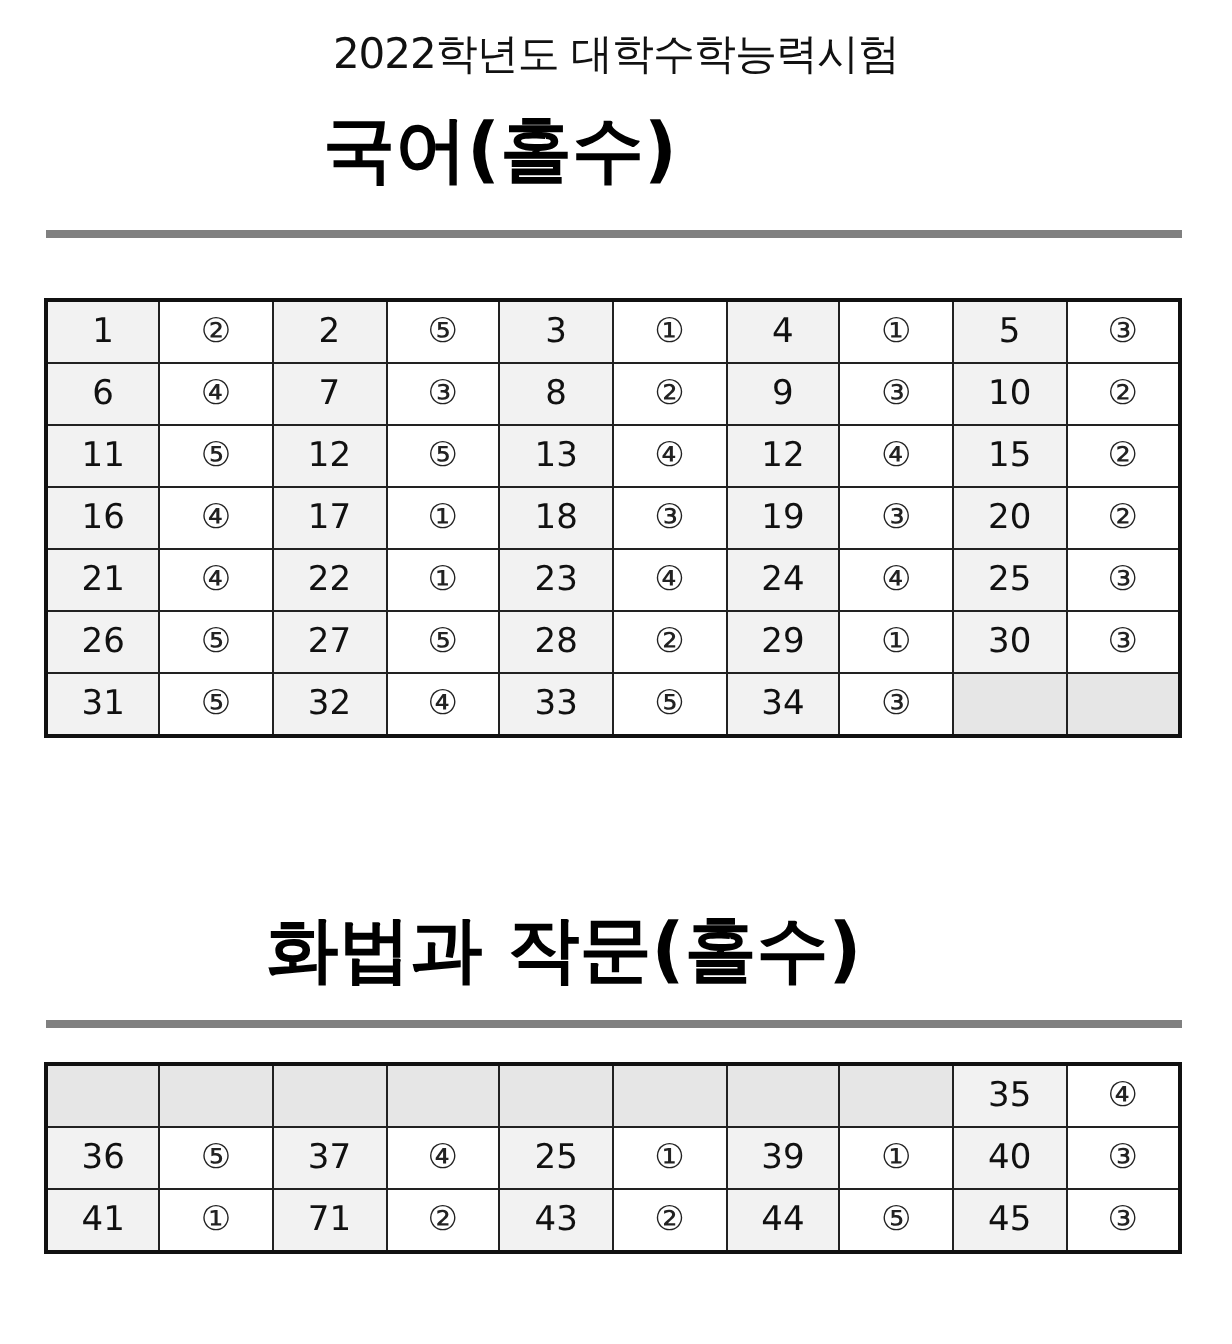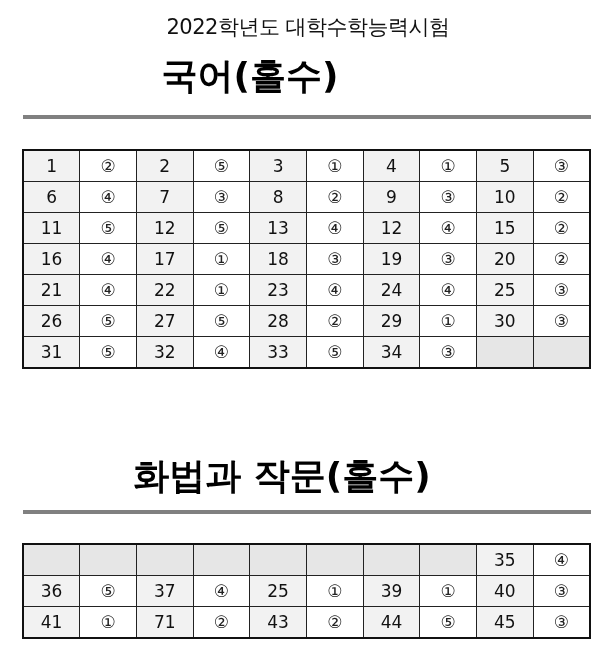--- a/index.html
+++ b/index.html
@@ -50,21 +50,21 @@
     .rule-2 { top: 510px; }
     table.answers {
       position: absolute;
       left: 22px;
       width: 569px;
       border-collapse: collapse;
       table-layout: fixed;
       border: 2px solid #111;
     }
     .table-1 { top: 149px; }
-    .table-2 { top: 543px; padding-left: 24px; }
+    .table-2 { top: 531px; padding-left: 24px; }
     table.answers td {
       border: 1px solid #222;
       height: 30px;
       padding: 0;
       text-align: center;
       vertical-align: middle;
       font-size: 17px;
       line-height: 30px;
     }
     td.num {

